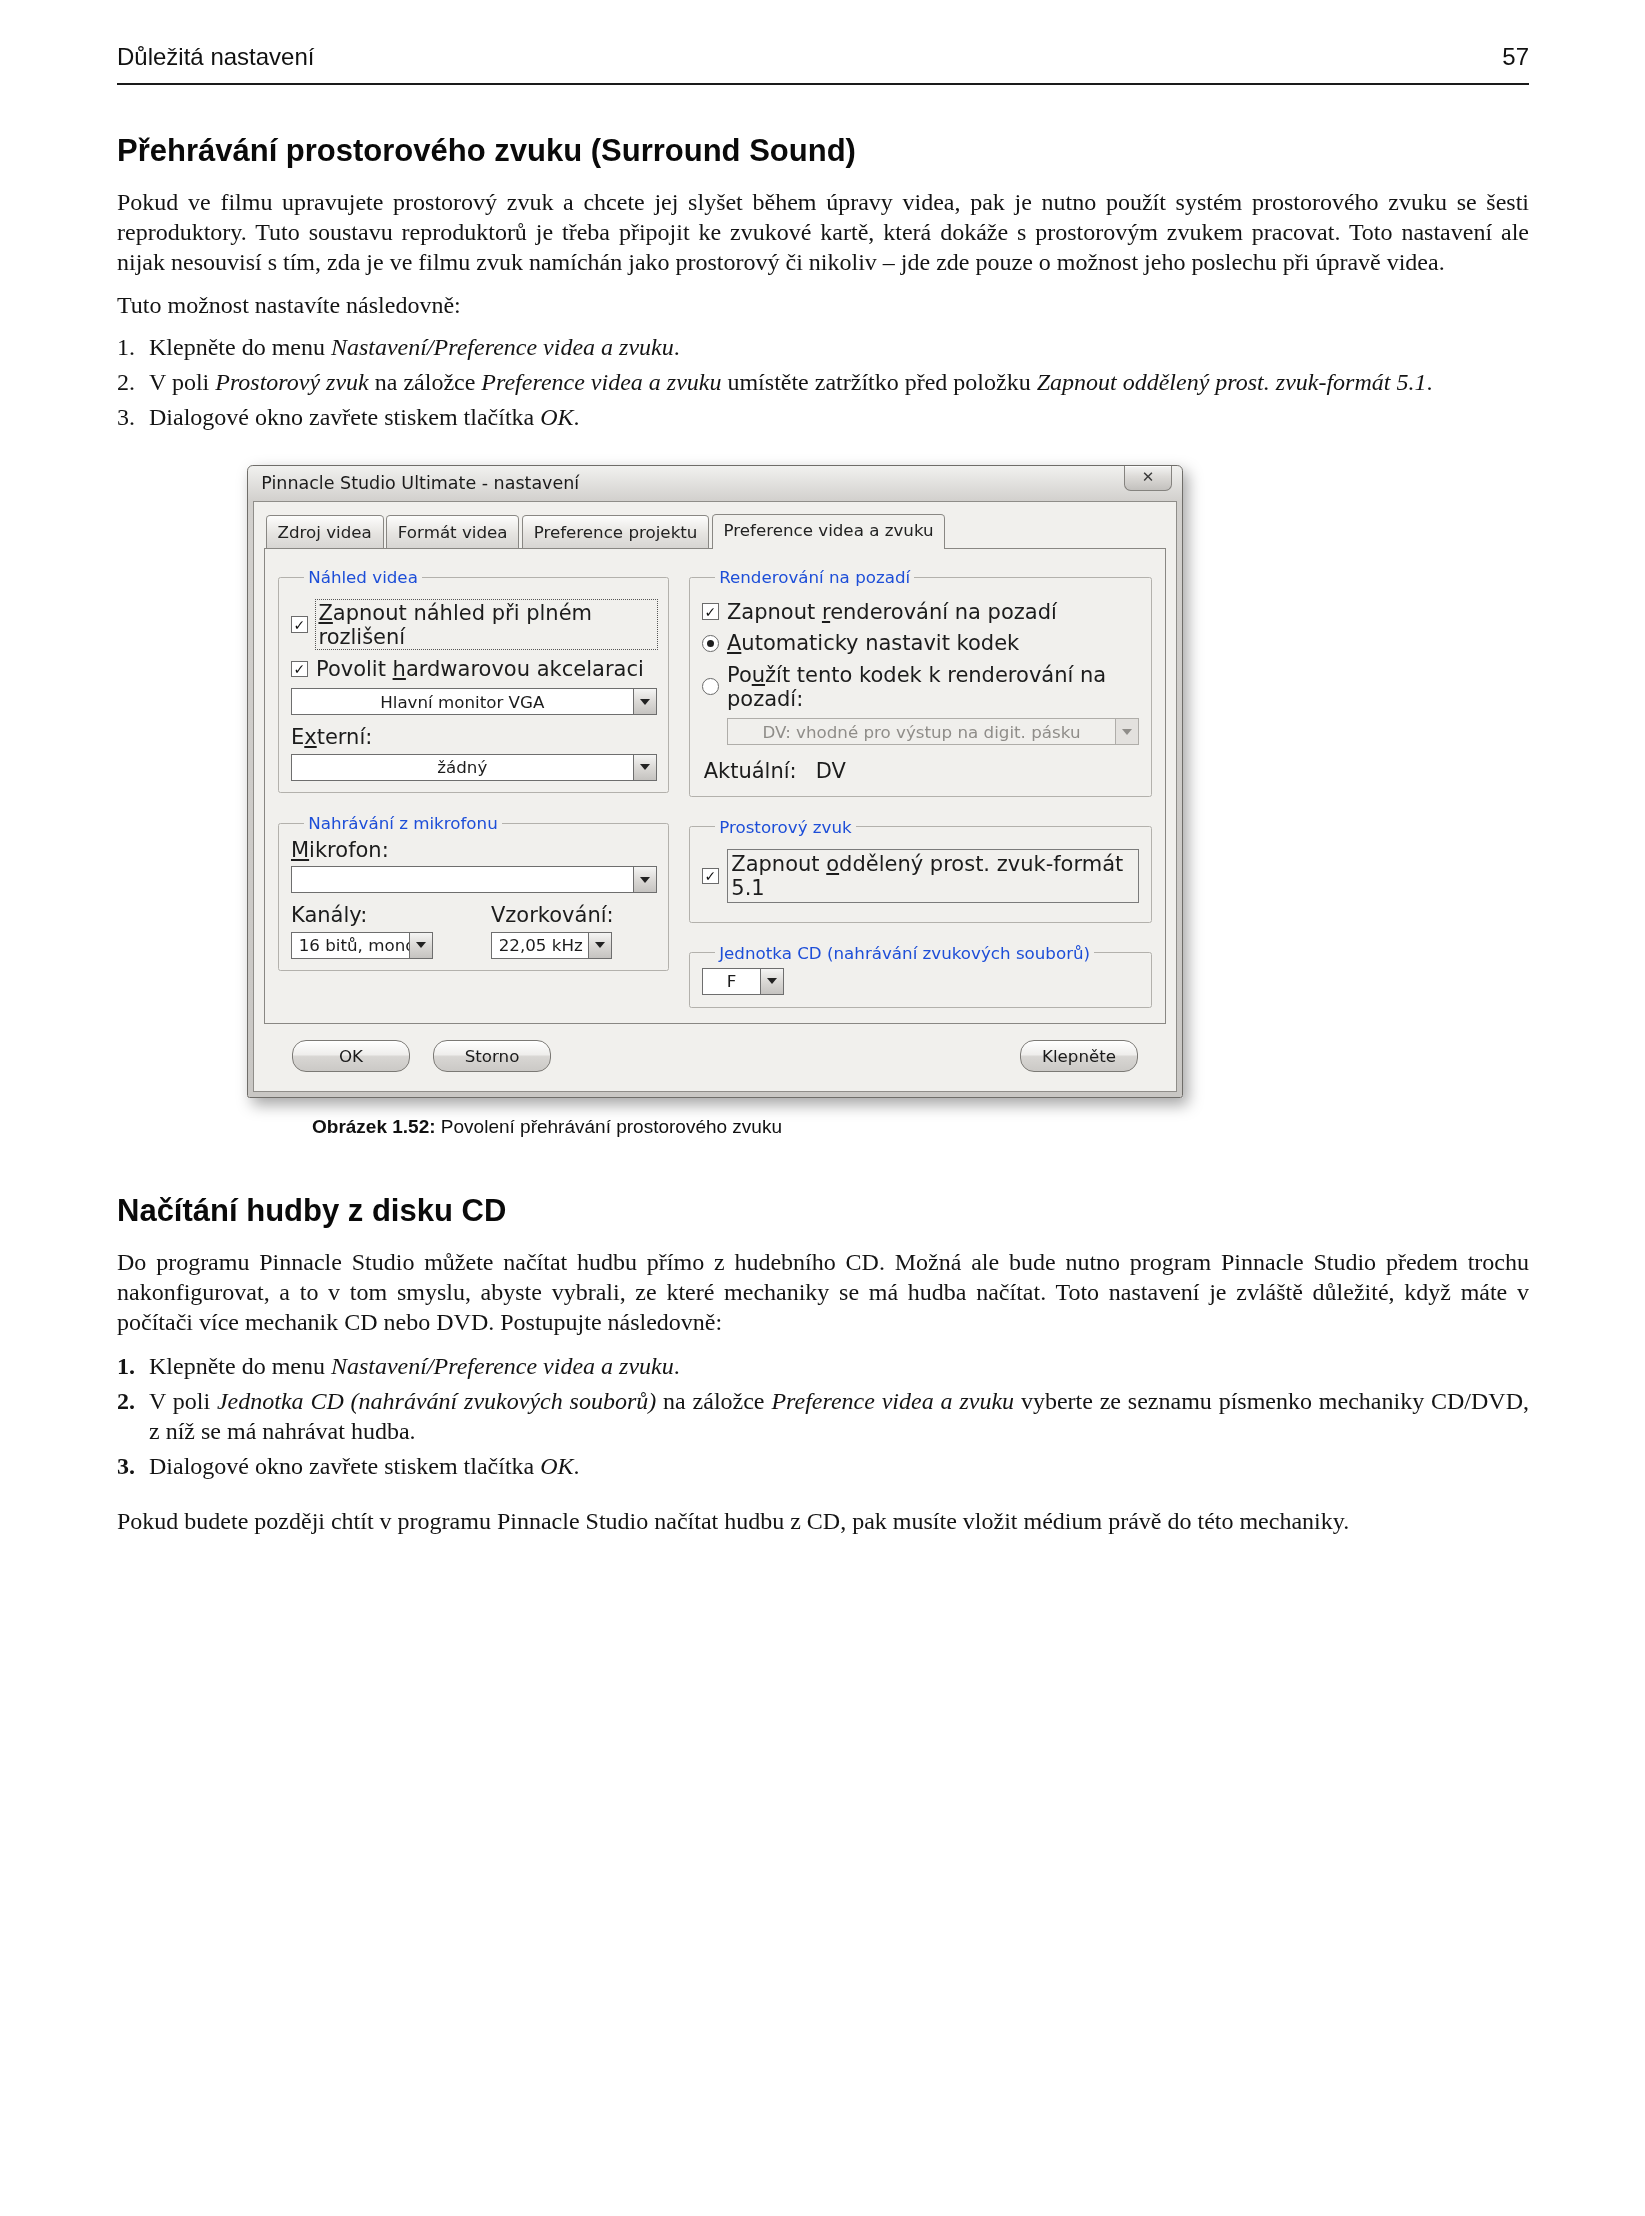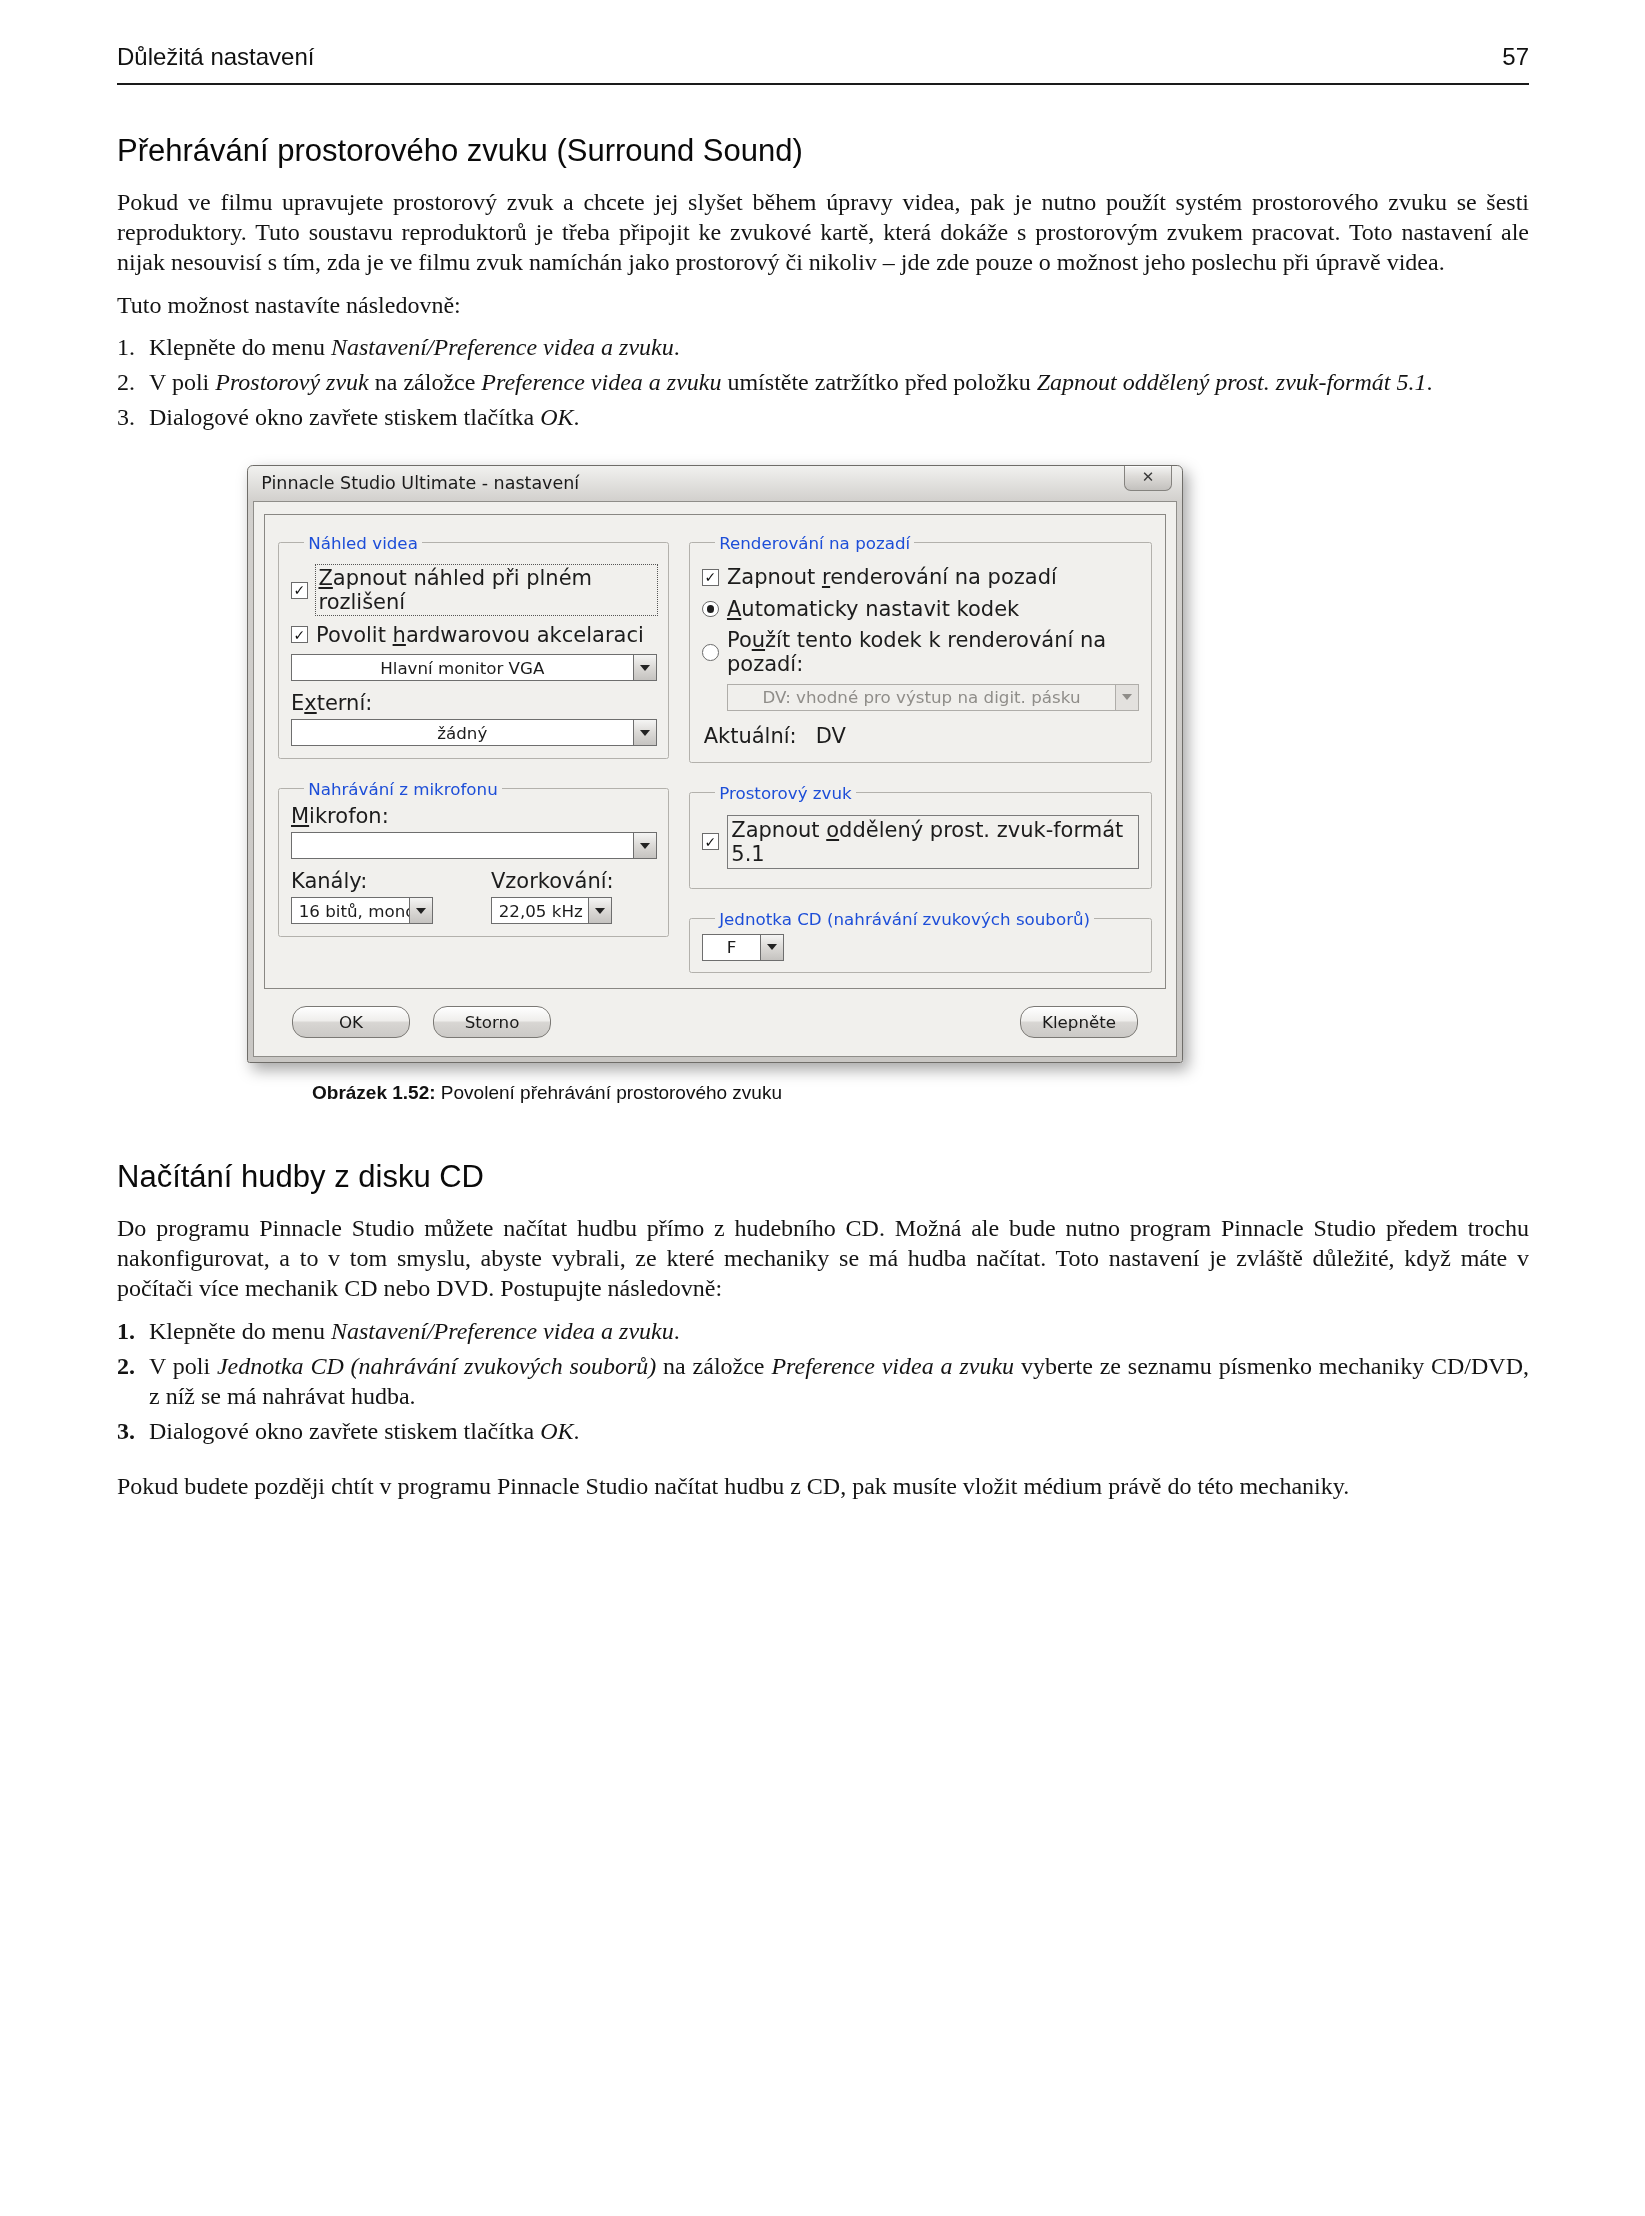--- a/index.html
+++ b/index.html
@@ -12,21 +12,21 @@
 
   
   .running-head {
     display: flex; justify-content: space-between; align-items: baseline;
     font-family: "Liberation Sans", sans-serif; font-size: 24px;
     padding-bottom: 11.7px; border-bottom: 2.5px solid #1a1a1a; color: #111;
   }
 
   
   .section-heading {
-    font-family: "Liberation Sans", sans-serif; font-weight: normal;
+    font-family: "Liberation Sans", sans-serif; font-weight: bold;
     font-size: 31px; margin: 48px 0 18.3px 0; color: #0a0a0a;
   }
 
   
   .para {
     font-size: 24px; line-height: 30px; text-align: justify; margin: 0 0 13.3px 0;
   }
   .para.tight { margin-bottom: 11.7px; }
 
   .list { margin: 5px 0 0 0; }
@@ -178,20 +178,26 @@
 
         <div class="titlebar">
           <span>Pinnacle Studio Ultimate - nastavení</span>
           <div class="close-btn">
             <span class="close-x">✕</span>
           </div>
         </div>
 
         <div class="dlg-inner">
 
+          <div class="tabs">
+            <span class="tab">Zdroj videa</span>
+            <span class="tab">Formát videa</span>
+            <span class="tab">Preference projektu</span>
+            <span class="tab active">Preference videa a zvuku</span>
+          </div>
 
           <div class="panel">
 
             <div class="col-left">
 
               <fieldset class="group">
                 <legend>Náhled videa</legend>
                 <div class="check-row">
                   <span class="checkbox">
                       <span class="tick">✓</span>

